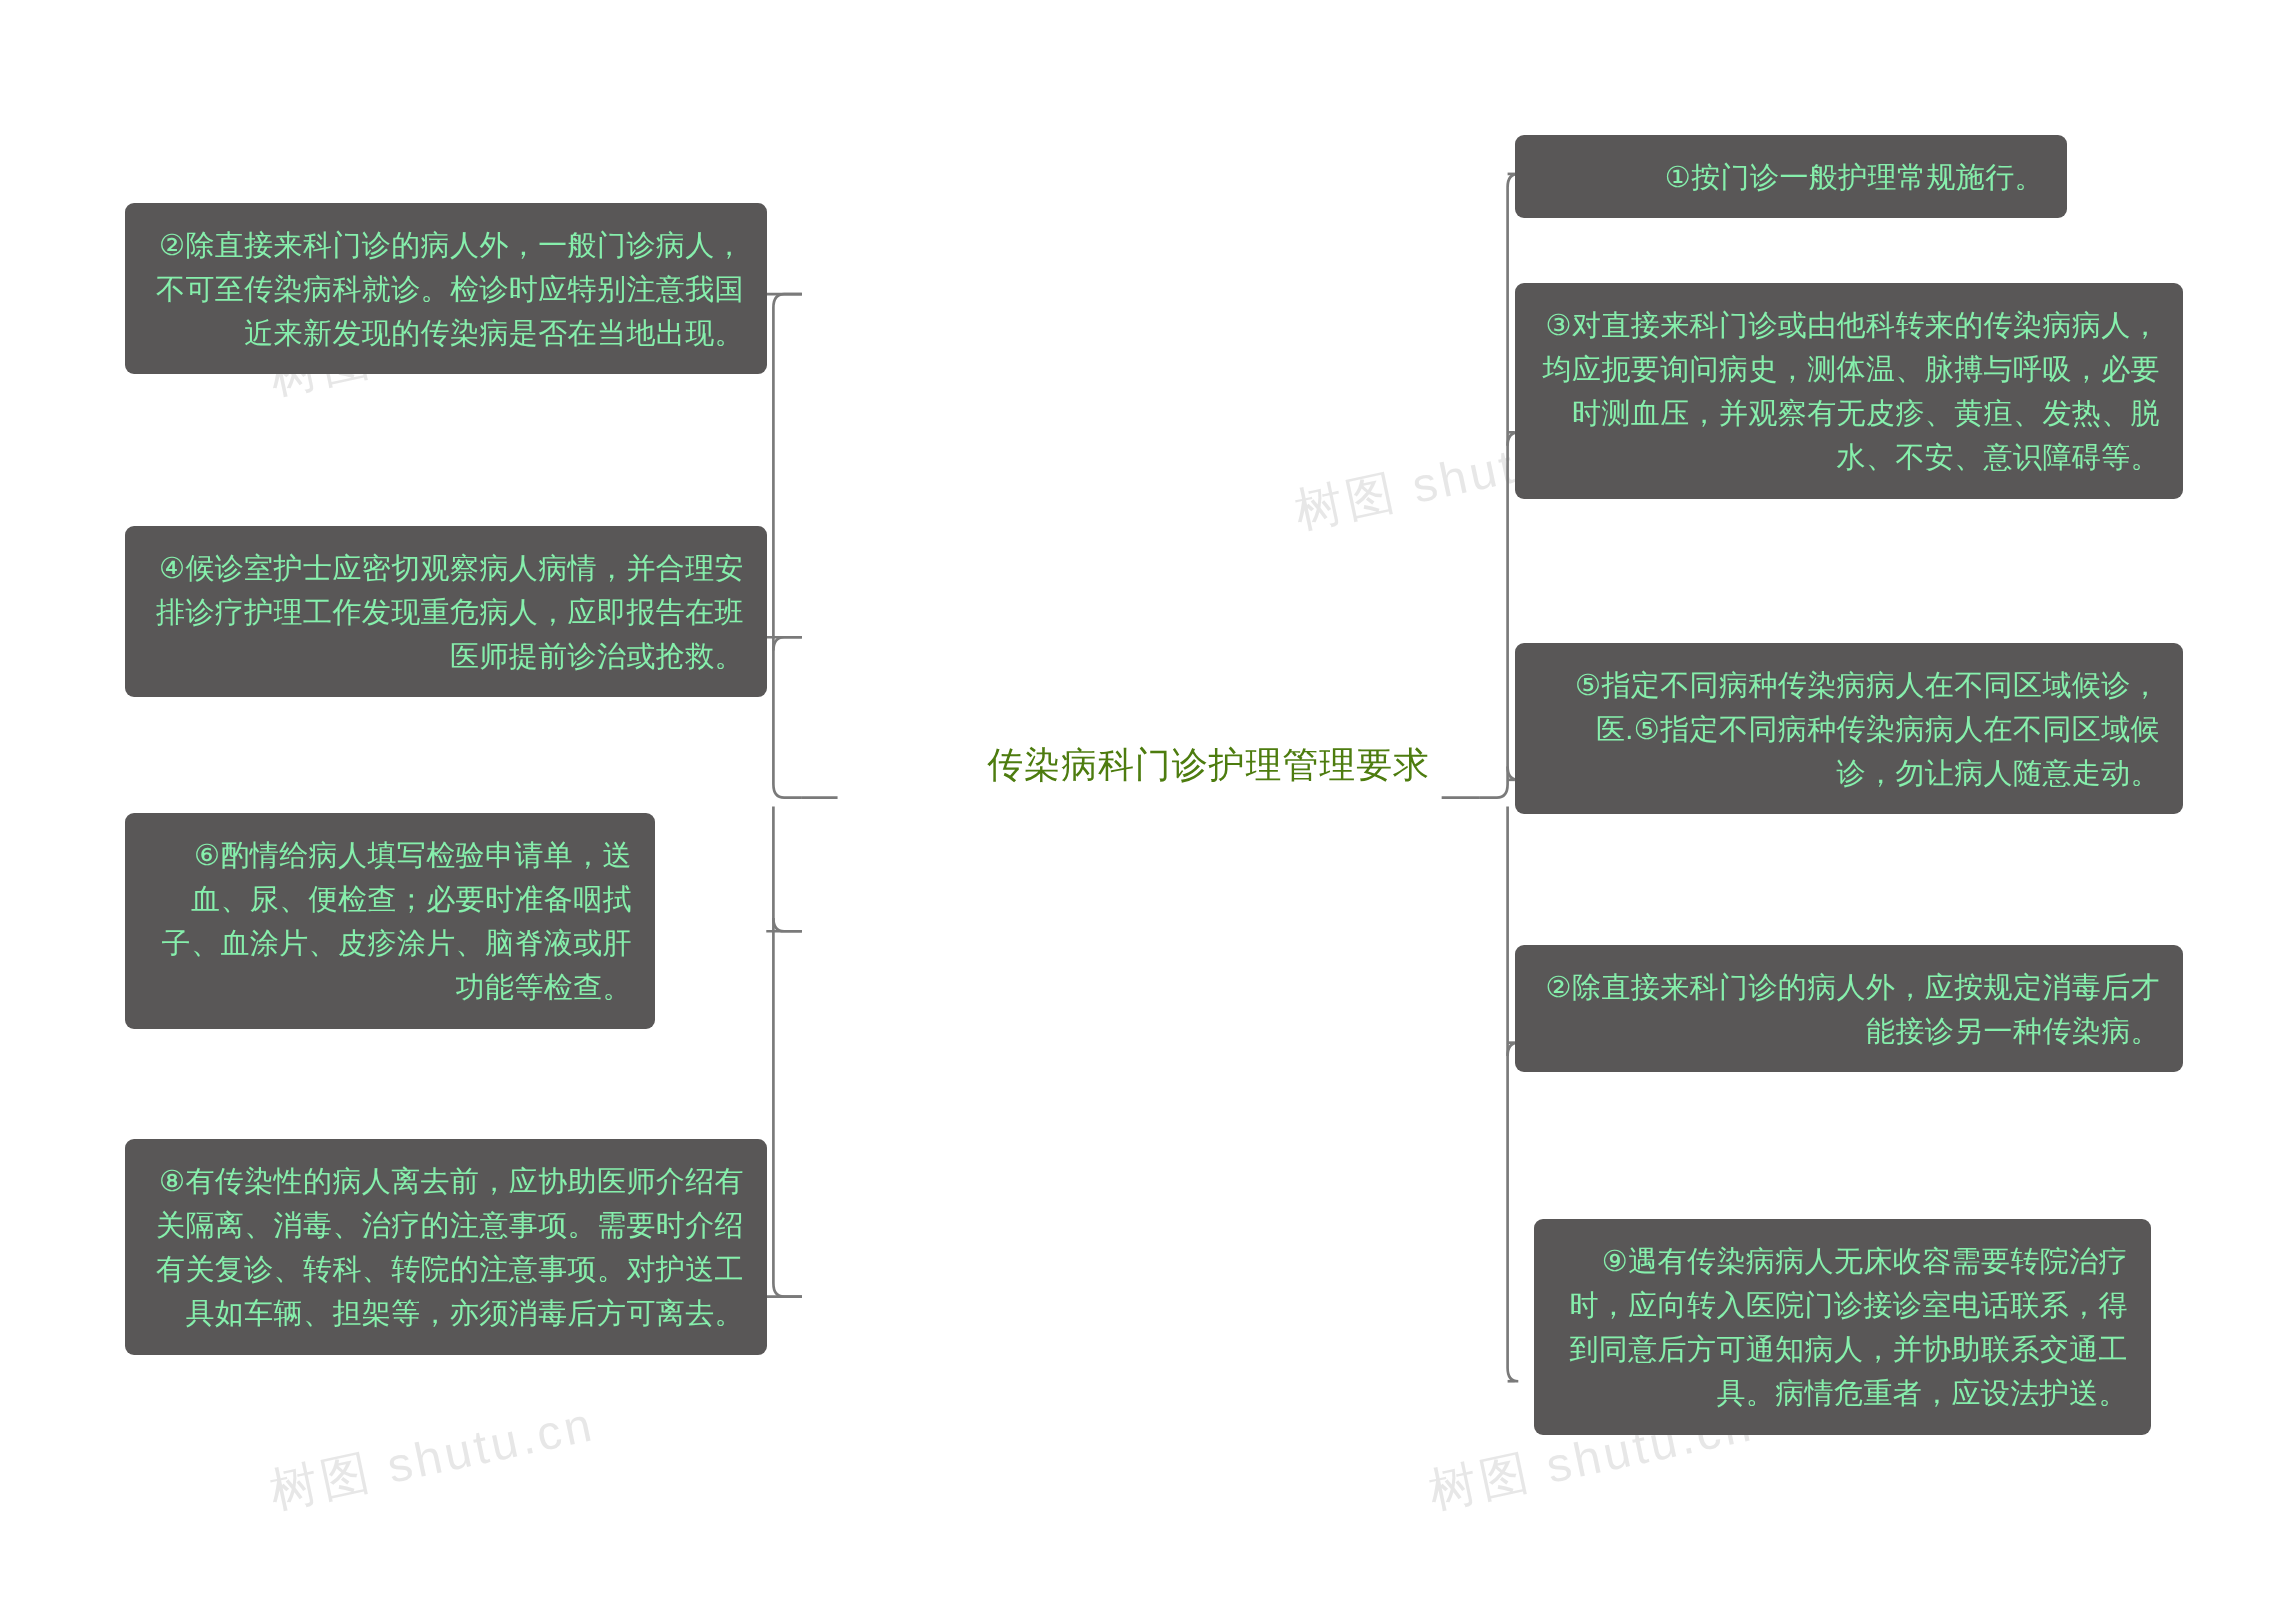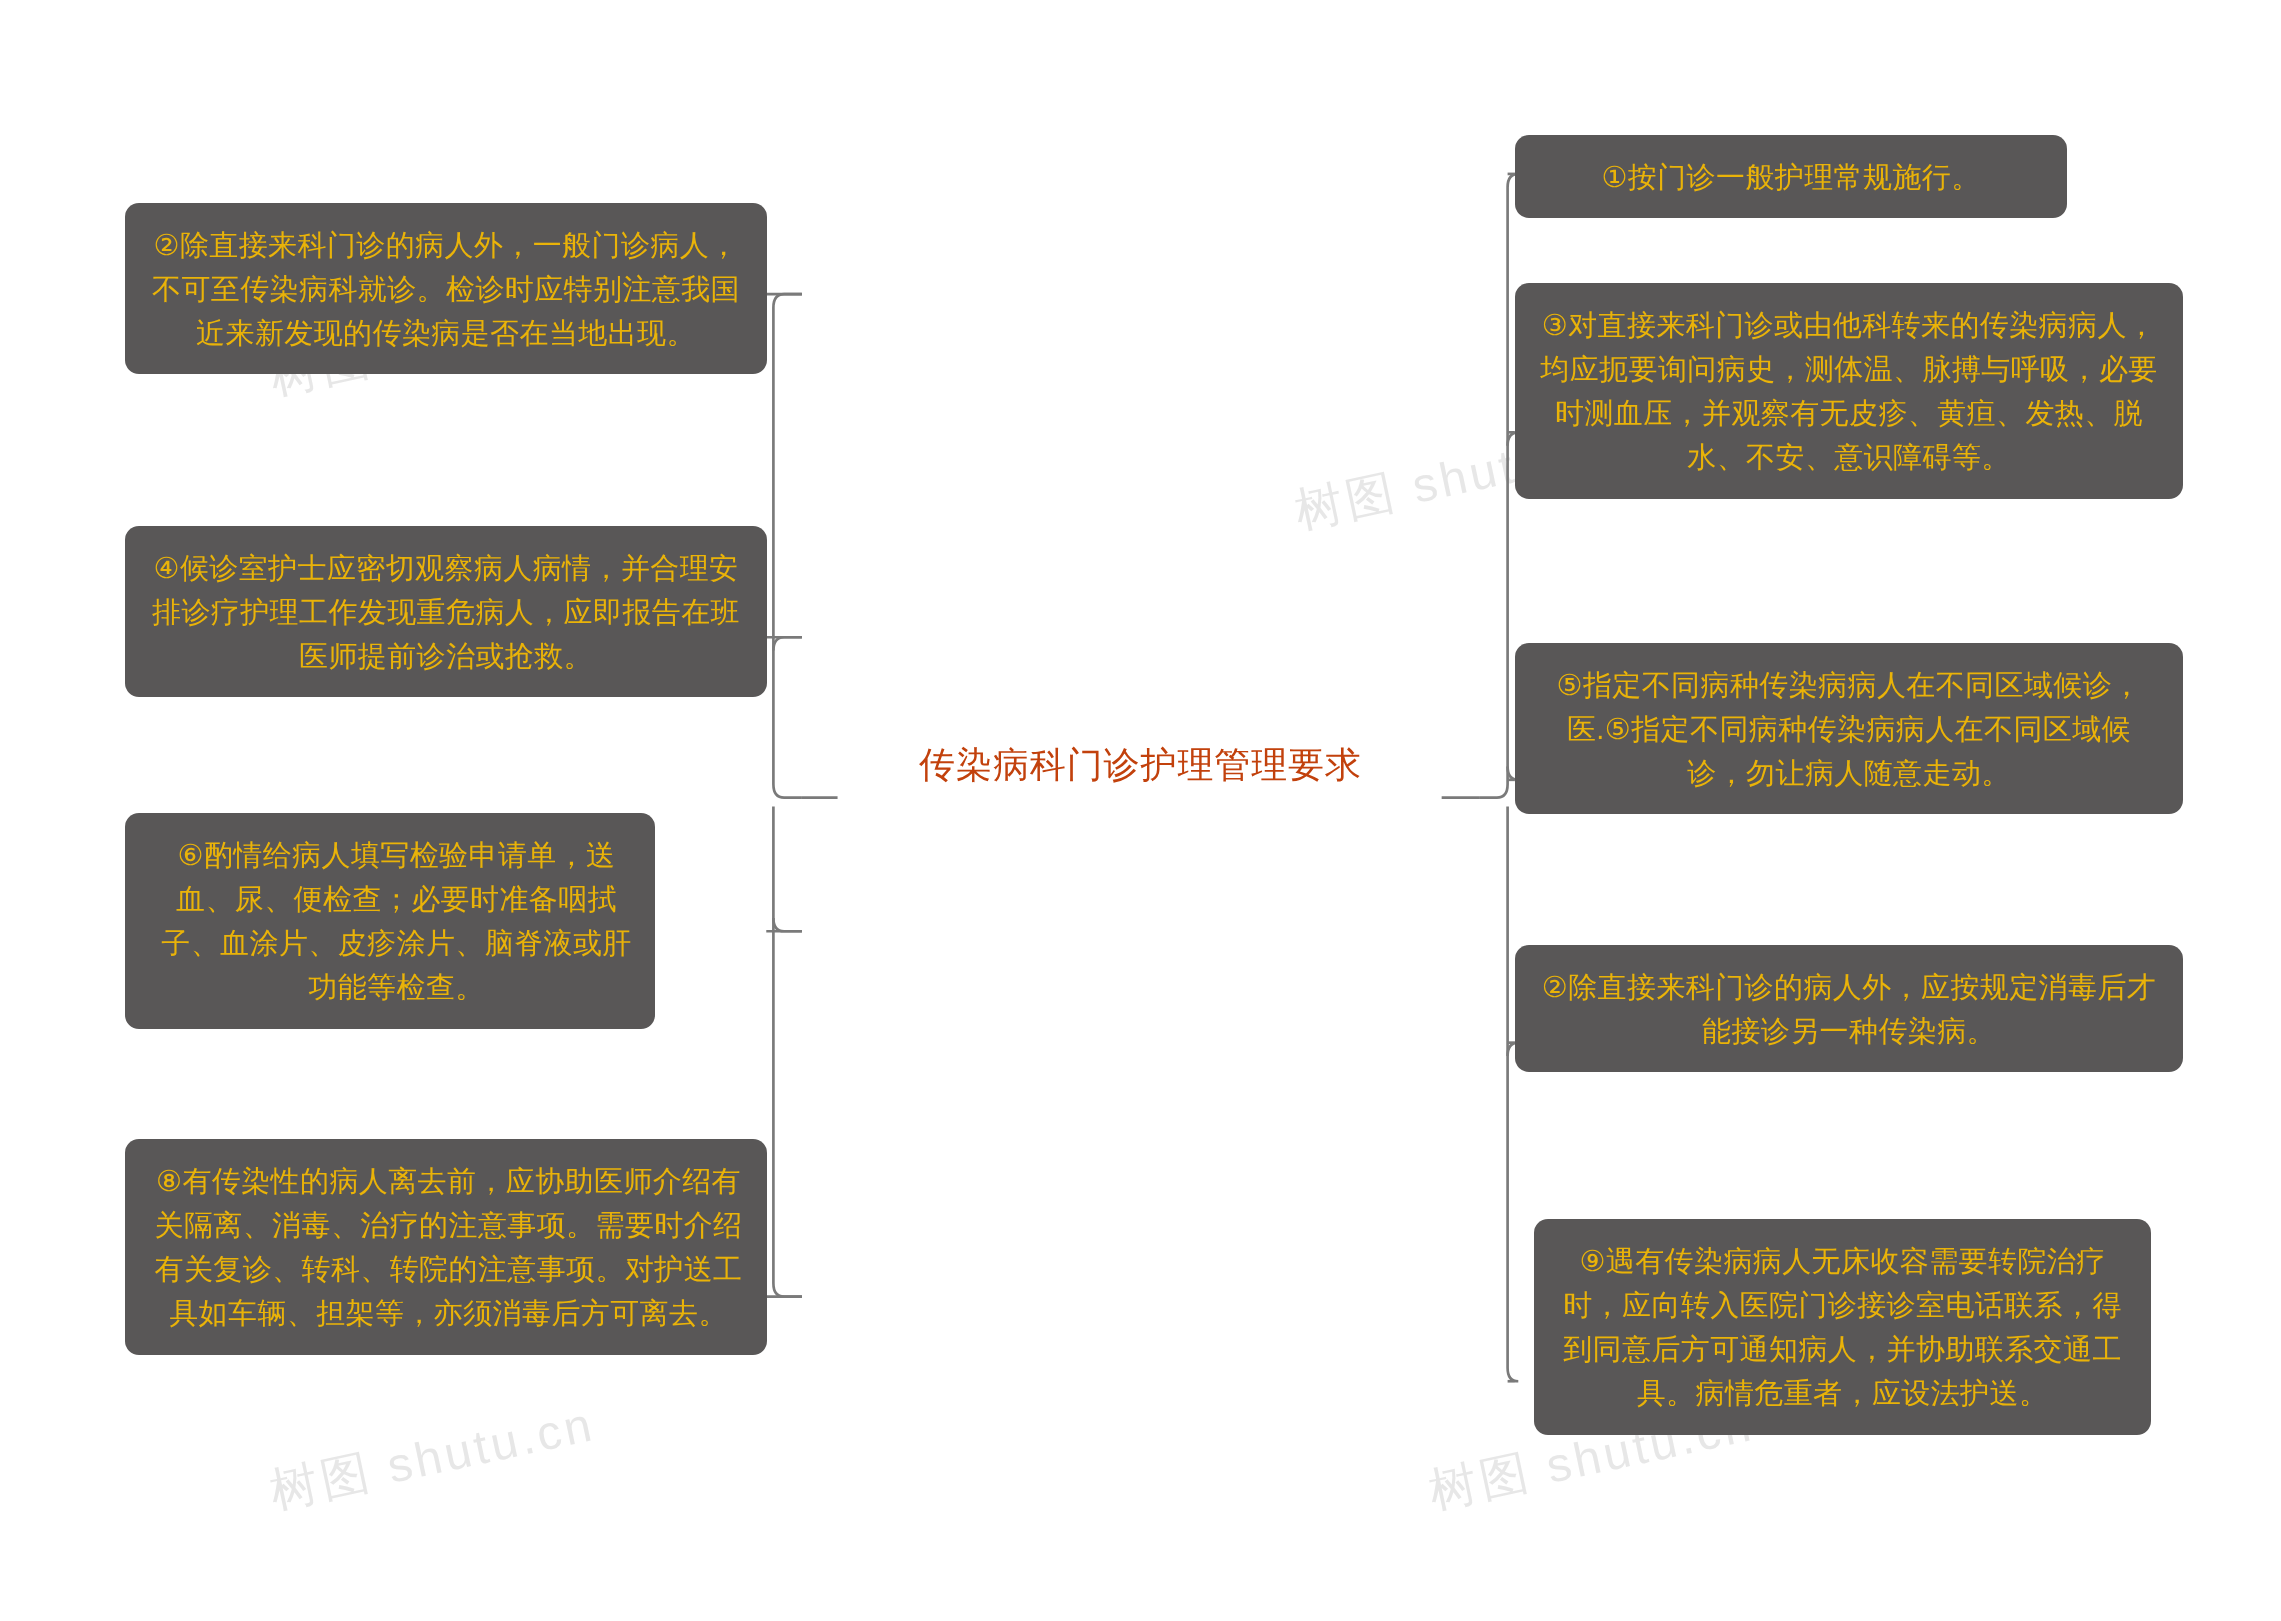--- a/index.html
+++ b/index.html
@@ -24,35 +24,35 @@
     left: 0;
     top: 0;
     width: 2281px;
     height: 1622px;
     pointer-events: none;
   }
   .node {
     position: absolute;
     box-sizing: border-box;
     background: #595757;
-    color: #eab308;
-    border-radius: 14px;
+    color: #86efac;
+    border-radius: 9px;
     padding: 19.6px 23px;
     font-size: 29px;
     line-height: 1.52;
     letter-spacing: 0.4px;
-    text-align: center;
+    text-align: right;
     white-space: pre-wrap;
   }
   .root-title {
     position: absolute;
-    color: #c2410c;
+    color: #4d7c0f;
     font-size: 36px;
     line-height: 1.5;
-    text-align: center;
+    text-align: right;
     letter-spacing: 0.9px;
   }
   .watermark {
     position: absolute;
     color: rgba(120,120,120,0.18);
     font-size: 48px;
     letter-spacing: 3.6px;
     transform: rotate(-12deg);
     user-select: none;
     white-space: nowrap;

